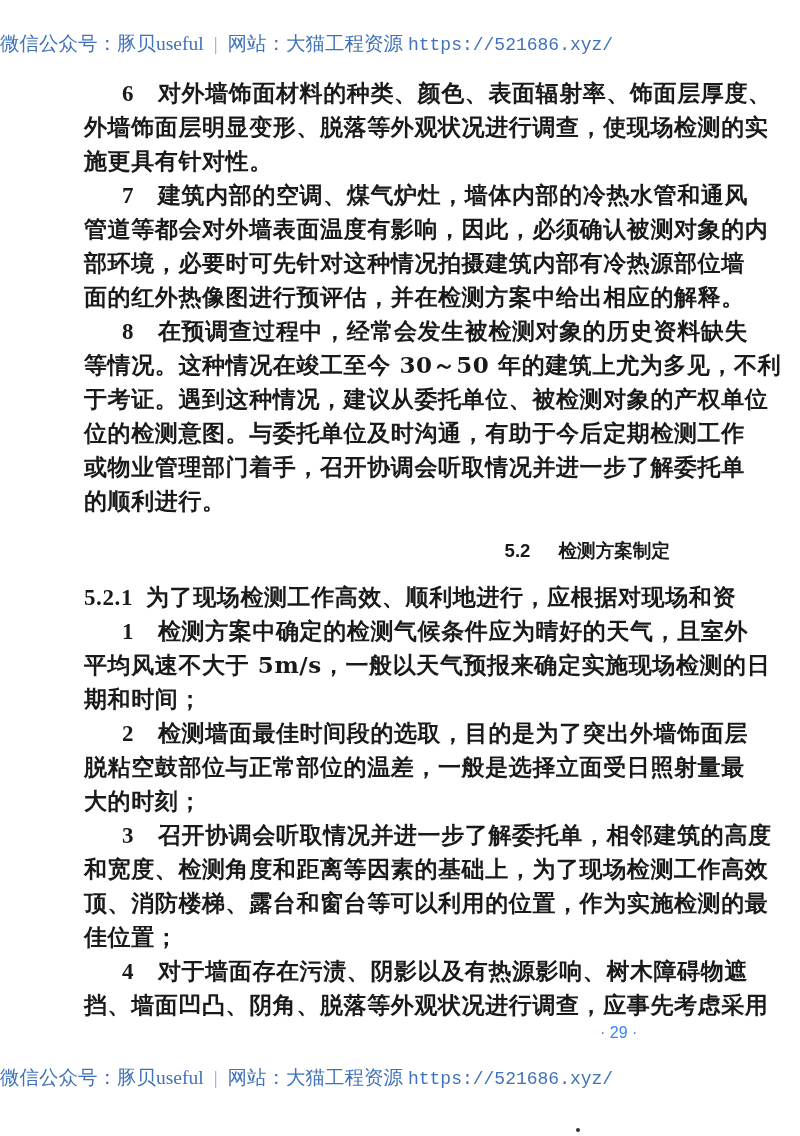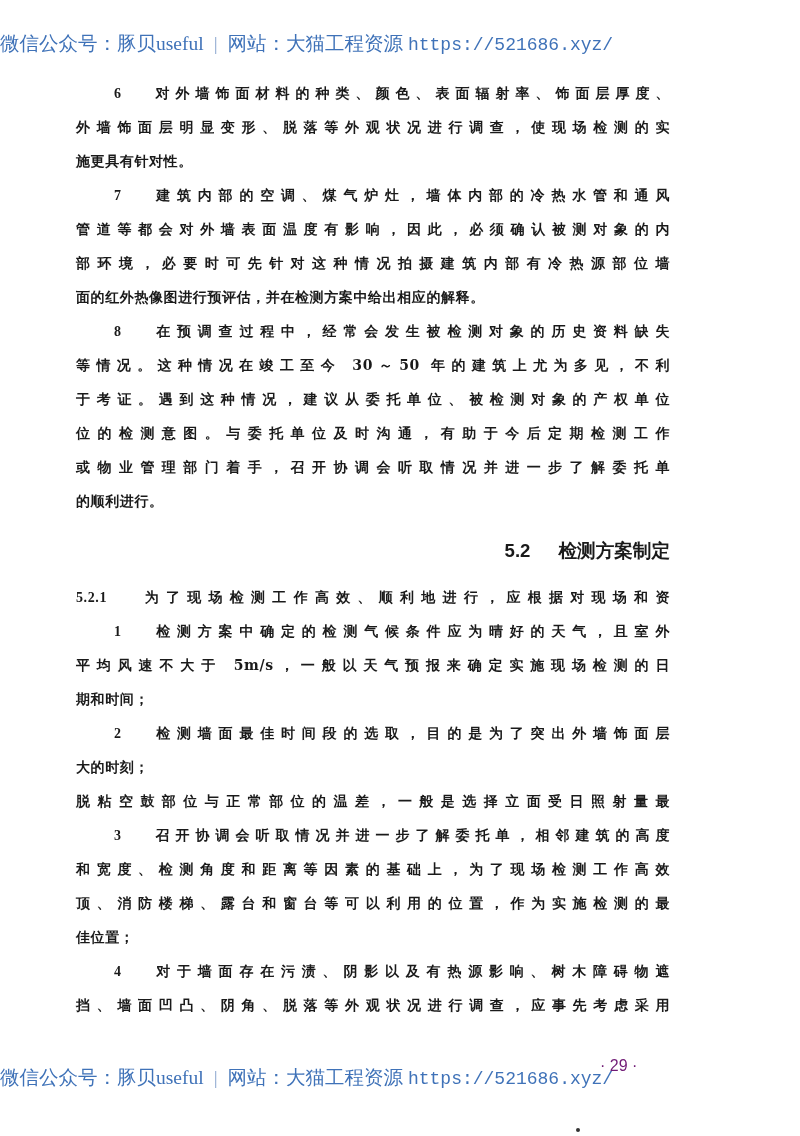--- a/index.html
+++ b/index.html
@@ -6,32 +6,32 @@
   body { width: 800px; height: 1136px; position: relative; overflow: hidden;
          font-family: "DejaVu Serif", "Liberation Serif", serif; color: #1a1a1a; }
   .watermark { position: absolute; left: 0; width: 800px; text-align: left;
                font-family: "Liberation Serif", "DejaVu Serif", serif;
                font-size: 19.5px; color: #3f72b8; letter-spacing: 0px; white-space: nowrap; }
   .watermark .sep { display: inline-block; margin: 0 10px; color: #8aa6cf; }
   .watermark .url { font-family: "Liberation Mono", "DejaVu Sans Mono", monospace; font-size: 18px; }
   .wm-top { top: 30px; }
   .wm-bottom { top: 1064px; }
   .page { position: absolute; left: 76px; top: 76px; width: 594px; }
-  .line { height: 34px; line-height: 34px; font-size: 14px; font-weight: bold;
+  .line { height: 34px; line-height: 34px; font-size: 23px; font-weight: bold;
           white-space: nowrap; overflow: visible; letter-spacing: 0.6px;
-          text-align: justify; text-align-last: justify; }
+          text-align: justify; text-align-last: justify; margin-left: 8px; }
   .line.last { text-align-last: left; }
   .indent { padding-left: 38px; }
   .num { display: inline-block; width: 36px; font-family: "Liberation Serif", serif; font-weight: bold; }
   .secnum { display: inline-block; width: 62px; font-family: Liberation Serif, serif; font-weight: bold; }
   .heading { height: 50px; line-height: 50px; text-align: right; font-size: 18.6px;
              font-weight: bold; font-family: "DejaVu Sans", sans-serif; margin: 8px 0 4px 0; }
   .heading .hnum { display: inline-block; margin-right: 28px; font-family: "Liberation Sans", sans-serif; }
-  .pagenum { position: absolute; left: 600px; top: 1057px; font-size: 16px;
-             font-family: "Liberation Sans", sans-serif; color: #701a75; }
+  .pagenum { position: absolute; left: 600px; top: 1024px; font-size: 16px;
+             font-family: "Liberation Sans", sans-serif; color: #3b82f6; }
   .dot { position: absolute; left: 576px; top: 1128px; width: 4px; height: 4px;
          border-radius: 2px; background: #333; }
 </style>
 </head>
 <body>
 
 <div class="watermark wm-top">
   <span>微信公众号：豚贝useful</span><span class="sep">|</span><span>网站：大猫工程资源</span> <span class="url">https://521686.xyz/</span>
 </div>
 
@@ -68,22 +68,22 @@
   </div>
 
   <div>
     <div class="line indent"><span class="num">1</span><span>检测方案中确定的检测气候条件应为晴好的天气，且室外</span></div>
     <div class="line"><span>平均风速不大于 5m/s，一般以天气预报来确定实施现场检测的日</span></div>
     <div class="line last"><span>期和时间；</span></div>
   </div>
 
   <div>
     <div class="line indent"><span class="num">2</span><span>检测墙面最佳时间段的选取，目的是为了突出外墙饰面层</span></div>
+    <div class="line"><span>脱粘空鼓部位与正常部位的温差，一般是选择立面受日照射量最</span></div>
     <div class="line last"><span>大的时刻；</span></div>
-    <div class="line"><span>脱粘空鼓部位与正常部位的温差，一般是选择立面受日照射量最</span></div>
   </div>
 
   <div>
     <div class="line indent"><span class="num">3</span><span>召开协调会听取情况并进一步了解委托单，相邻建筑的高度</span></div>
     <div class="line"><span>和宽度、检测角度和距离等因素的基础上，为了现场检测工作高效</span></div>
     <div class="line"><span>顶、消防楼梯、露台和窗台等可以利用的位置，作为实施检测的最</span></div>
     <div class="line last"><span>佳位置；</span></div>
   </div>
 
   <div>

